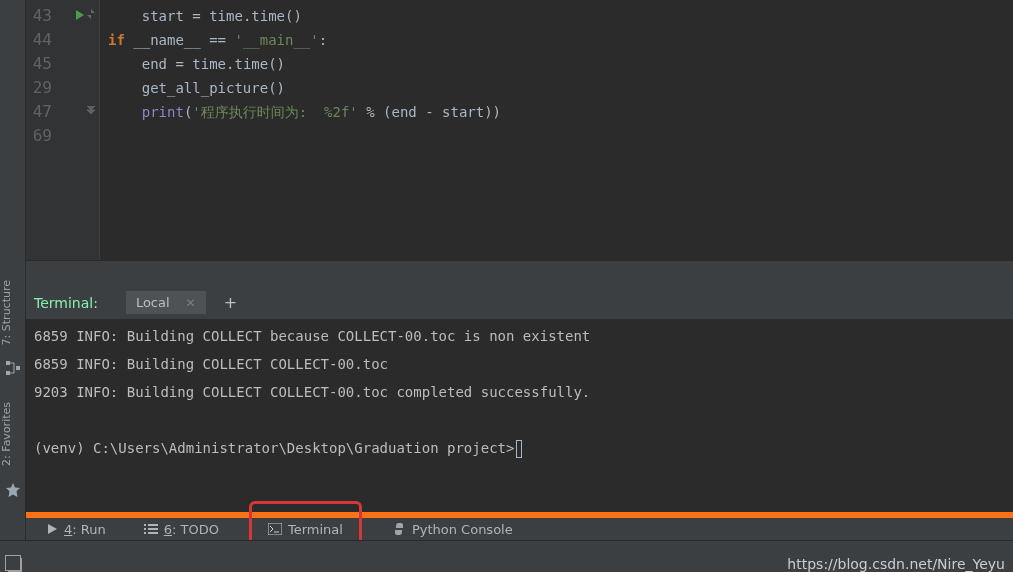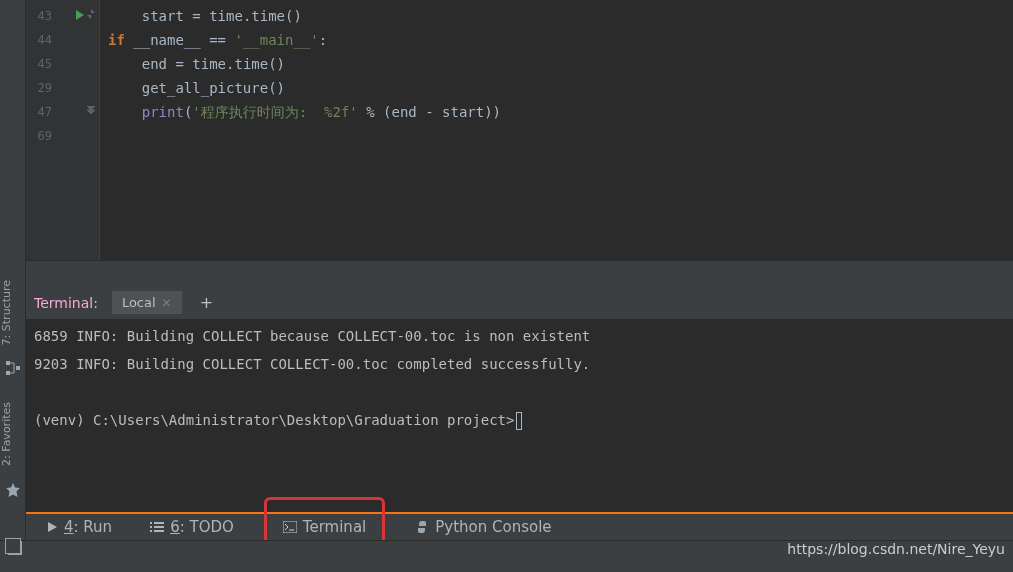--- a/index.html
+++ b/index.html
@@ -49,21 +49,21 @@
   }
   .gutter {
     width: 34px;
     background: #313335;
     text-align: right;
     padding-top: 4px;
   }
   .gutter .lnum {
     color: #606366;
     font-family: "Consolas", "DejaVu Sans Mono", monospace;
-    font-size: 12px;
+    font-size: 16px;
     height: 24px;
     line-height: 24px;
     padding-right: 8px;
   }
   .gutter-icons {
     width: 40px;
     background: #313335;
     border-right: 1px solid #3c3f41;
     padding-top: 4px;
   }
@@ -112,29 +112,29 @@
     position: absolute;
     left: 26px; top: 286px;
     width: 987px; height: 34px;
     background: #3c3f41;
     display: flex;
     align-items: center;
     border-bottom: 1px solid #2b2b2b;
   }
   .term-tabs .lbl {
     margin-left: 8px;
-    color: #f9a8d4;
+    color: #86efac;
     font-size: 14px;
   }
   .term-tabs .tab {
-    margin-left: 14px;
+    margin-left: 28px;
     padding: 4px 10px;
     color: #b8bfc7;
     background:#4e5254;
-    display:flex;align-items:center;gap:6px;
+    display:flex;align-items:center;gap:16px;
   }
   .term-tabs .tab .x { color:#7a7f82; cursor:pointer; font-size:12px;}
   .term-tabs .plus {
     margin-left: 18px;
     color: #b8bfc7;
     font-size: 16px;
     cursor: pointer;
   }
 
   
@@ -158,27 +158,27 @@
     margin-left:2px;
     width:6px;
   }
 
   
   .toolbar {
     position: absolute;
     left: 26px; top: 512px;
     width: 987px; height: 28px;
     background: #3c3f41;
-    border-top: 2px solid #f97316;
+    border-top: 6px solid #f97316;
     display: flex;
     align-items: center;
     gap: 22px;
     padding-left: 12px;
     color: #b0b4b8;
-    font-size: 15px;
+    font-size: 13px;
   }
   .toolbar .titem {
     display:flex; align-items:center; gap:6px;
     padding: 2px 8px;
     cursor:pointer;
   }
   .toolbar .terminal-active {
     border: 3px solid #d63636;
     border-radius: 6px;
     padding: 18px 16px;
@@ -189,21 +189,21 @@
   
   .statusbar {
     position: absolute;
     left: 0; top: 540px;
     width: 1013px; height: 32px;
     background: #3c3f41;
     border-top: 1px solid #2b2b2b;
     color: #c9cdd1;
     font-size: 14px;
     display: flex;
-    align-items: flex-start;
+    align-items: flex-end;
     justify-content: space-between;
     padding: 0 8px;
   }
   .sq-icon {
     width:14px;height:14px;border:1px solid #a0a0a0;
     position:relative;
   }
   .sq-icon::after{
     content:""; position:absolute; left:-4px; top:-4px;
     width:14px;height:14px;border:1px solid #a0a0a0; background:#3c3f41;
@@ -273,20 +273,21 @@
   <span class="lbl">Terminal:</span>
   <span class="tab">
     <span>Local</span>
     <span class="x">✕</span>
   </span>
   <span class="plus">+</span>
 </div>
 
 <div class="term-body" id="termbody">
     <div class="tline">6859 INFO: Building COLLECT because COLLECT-00.toc is non existent</div>
+    <div class="tline">6859 INFO: Building COLLECT COLLECT-00.toc</div>
     <div class="tline">9203 INFO: Building COLLECT COLLECT-00.toc completed successfully.</div>
     <div class="tline"></div>
     <div class="tline">(venv) C:\Users\Administrator\Desktop\Graduation project&gt;<span class="caret"></span></div>
   </div>
 
 <div class="toolbar">
   <div class="titem">
     <svg width="12" height="12" viewBox="0 0 12 12">
         <path d="M2 1 L11 6 L2 11 Z" fill="#b0b4b8"></path>
       </svg>

